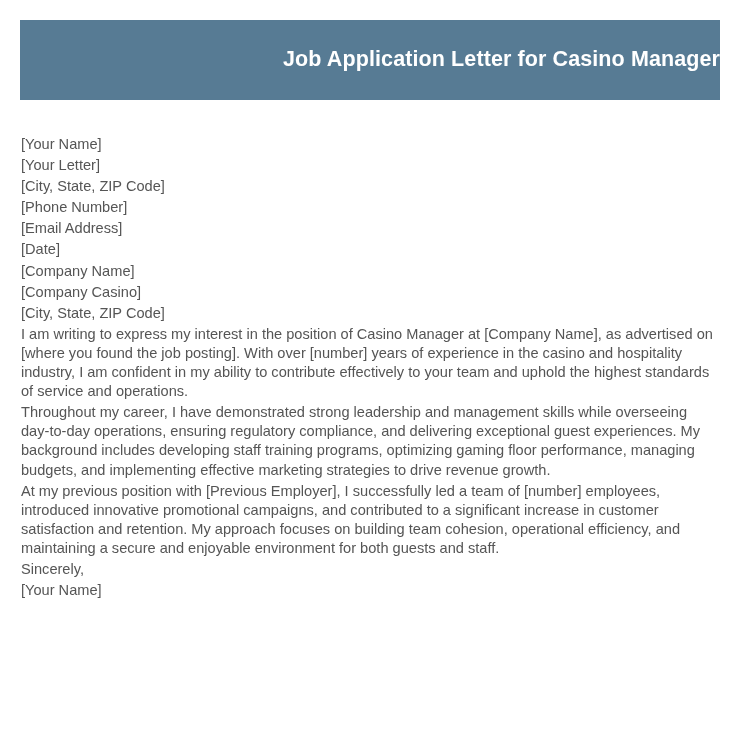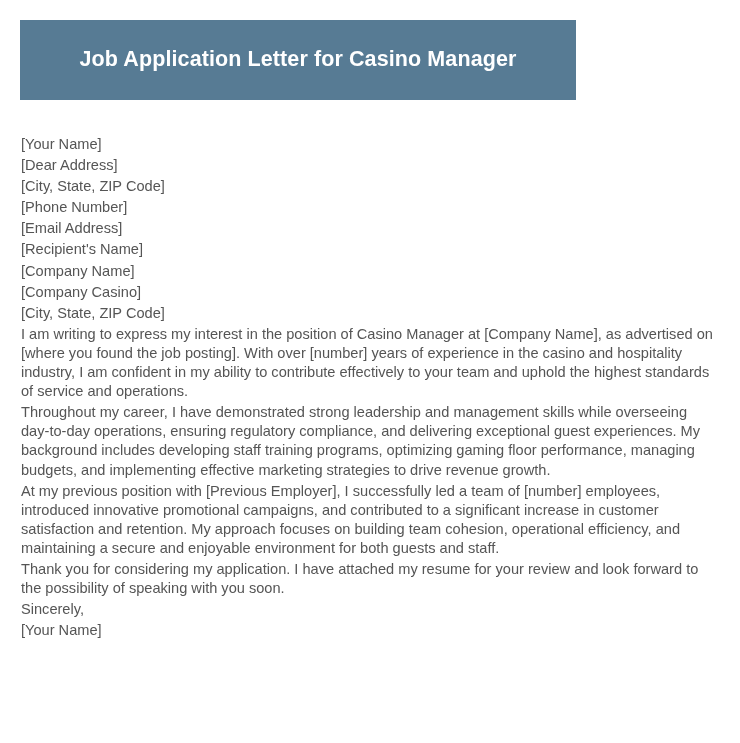--- a/index.html
+++ b/index.html
@@ -22,26 +22,26 @@
     height: 743px;
     background: #ffffff;
     box-sizing: border-box;
   }
 
   
   .header-banner {
     position: absolute;
     left: 20px;
     top: 20px;
-    width: 556px;
+    width: 700px;
     height: 80px;
     background: #577b94;
     display: flex;
     align-items: center;
-    justify-content: center;
+    justify-content: flex-end;
     box-sizing: border-box;
   }
   .header-title {
     color: #ffffff;
     font-family: "Liberation Sans", sans-serif;
     font-size: 21.5px;
     font-weight: 600;
     letter-spacing: 0.1px;
     line-height: 1.2;
     text-align: center;
@@ -74,33 +74,32 @@
 
 <div class="page">
 
   <div class="header-banner">
     <div class="header-title">Job Application Letter for Casino Manager</div>
   </div>
 
   <div class="letter-body">
 
     <div class="letter-line">[Your Name]</div>
-    <div class="letter-line">[Dear Address]</div>
+    <div class="letter-line">[Your Letter]</div>
     <div class="letter-line">[City, State, ZIP Code]</div>
     <div class="letter-line">[Phone Number]</div>
     <div class="letter-line">[Email Address]</div>
+    <div class="letter-line">[Date]</div>
 
-    <div class="letter-line">[Recipient's Name]</div>
     <div class="letter-line">[Company Name]</div>
     <div class="letter-line">[Company Casino]</div>
     <div class="letter-line">[City, State, ZIP Code]</div>
 
 
     <p class="letter-paragraph">I am writing to express my interest in the position of Casino Manager at [Company Name], as advertised on [where you found the job posting]. With over [number] years of experience in the casino and hospitality industry, I am confident in my ability to contribute effectively to your team and uphold the highest standards of service and operations.</p>
     <p class="letter-paragraph">Throughout my career, I have demonstrated strong leadership and management skills while overseeing day-to-day operations, ensuring regulatory compliance, and delivering exceptional guest experiences. My background includes developing staff training programs, optimizing gaming floor performance, managing budgets, and implementing effective marketing strategies to drive revenue growth.</p>
     <p class="letter-paragraph">At my previous position with [Previous Employer], I successfully led a team of [number] employees, introduced innovative promotional campaigns, and contributed to a significant increase in customer satisfaction and retention. My approach focuses on building team cohesion, operational efficiency, and maintaining a secure and enjoyable environment for both guests and staff.</p>
-    <p class="letter-paragraph">Thank you for considering my application. I have attached my resume for your review and look forward to the possibility of speaking with you soon.</p>
 
     <div class="letter-line">Sincerely,</div>
     <div class="letter-line">[Your Name]</div>
 
   </div>
 </div>
 
 </body></html>

